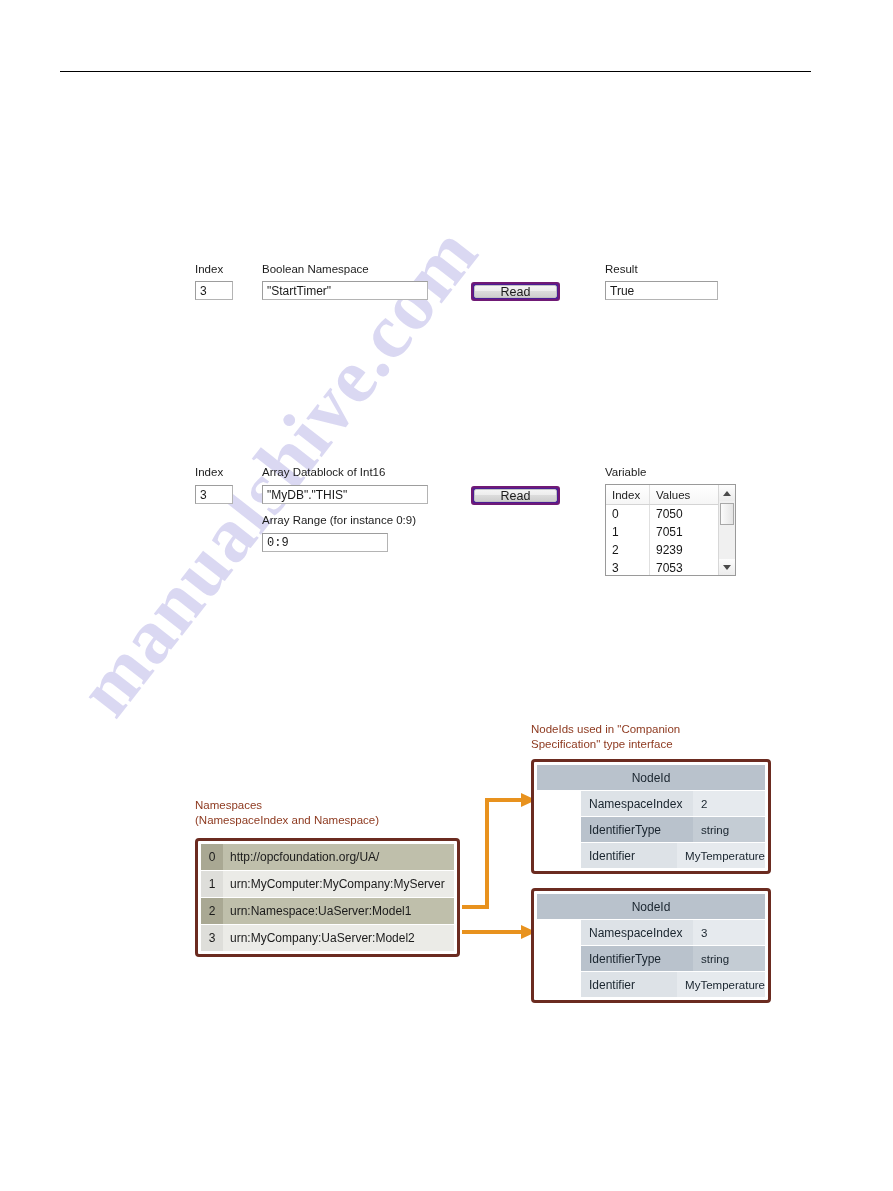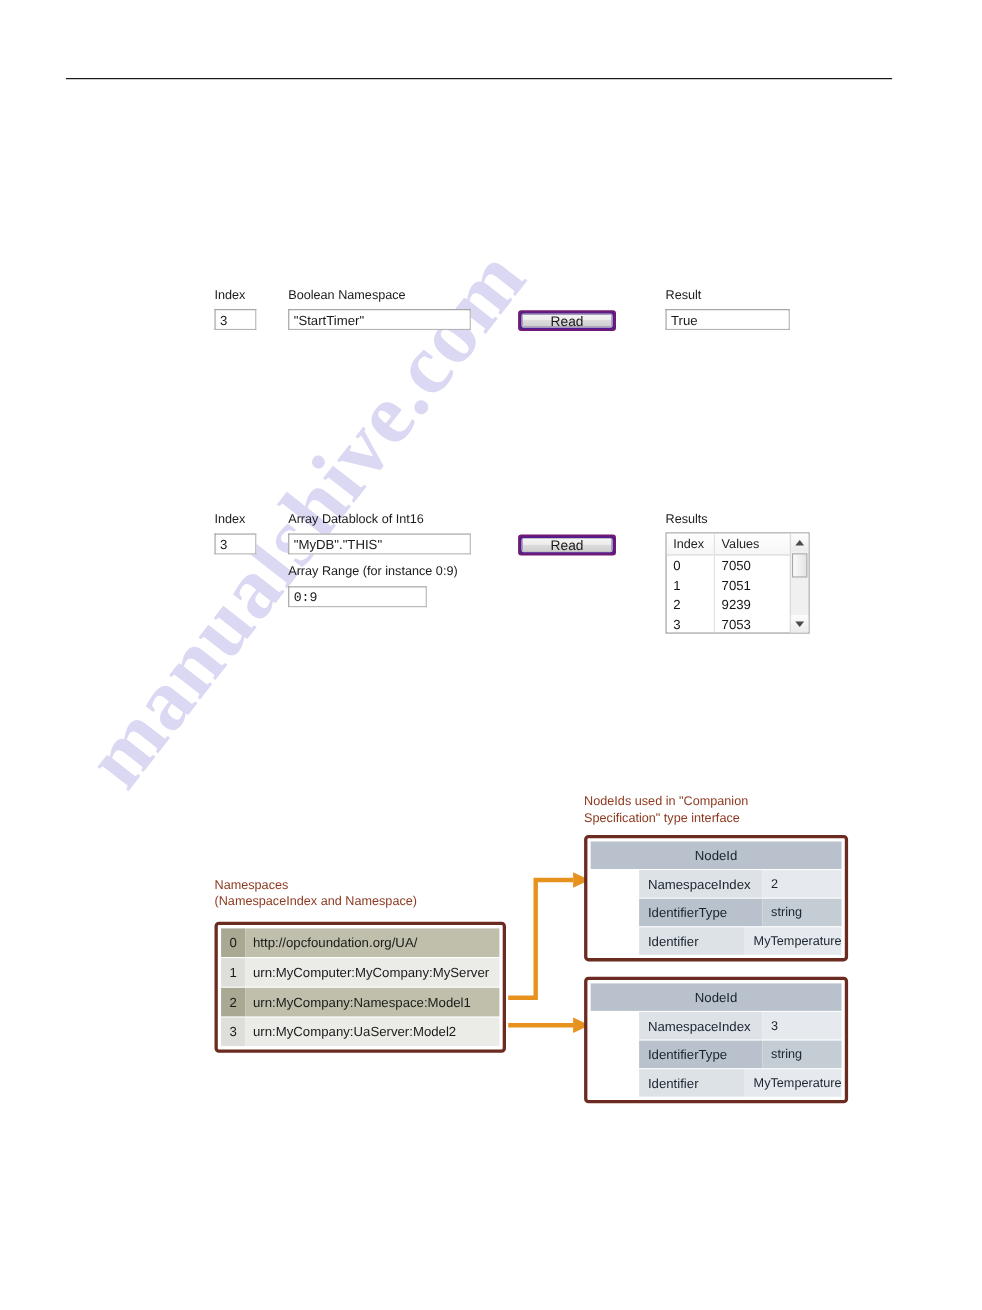--- a/index.html
+++ b/index.html
@@ -239,21 +239,21 @@
 <div class="field-label" style="left:262px; top:466px;">Array Datablock of Int16</div>
 <div class="txt-input" style="left:262px; top:485px; width:166px; height:19px;">"MyDB"."THIS"</div>
 
 <div class="field-label" style="left:262px; top:514px;">Array Range (for instance 0:9)</div>
 <div class="txt-input" style="left:262px; top:533px; width:126px; height:19px;font-family:Liberation Mono, monospace;">0:9</div>
 
 <div class="read-button" style="left:471px; top:486px; width:89px; height:19px;">
   <div class="btn-inner">Read</div>
 </div>
 
-<div class="field-label" style="left:605px; top:466px;">Results</div>
+<div class="field-label" style="left:605px; top:466px;">Variable</div>
 
 <div class="listview" style="left:605px; top:484px; width:131px; height:92px;">
   <div class="lv-body">
     <div class="lv-head">
       <div class="lv-cell c-index">Index</div>
       <div class="lv-cell c-value">Values</div>
     </div>
     <div class="lv-row">
       <div class="lv-cell c-index">0</div>
       <div class="lv-cell c-value">7050</div>
@@ -302,21 +302,21 @@
     <div class="ns-row dark">
       <div class="ns-idx">0</div>
       <div class="ns-val">http://opcfoundation.org/UA/</div>
     </div>
     <div class="ns-row light">
       <div class="ns-idx">1</div>
       <div class="ns-val">urn:MyComputer:MyCompany:MyServer</div>
     </div>
     <div class="ns-row dark">
       <div class="ns-idx">2</div>
-      <div class="ns-val">urn:MyCompany:Namespace:Model1</div>
+      <div class="ns-val">urn:Namespace:UaServer:Model1</div>
     </div>
     <div class="ns-row light">
       <div class="ns-idx">3</div>
       <div class="ns-val">urn:MyCompany:UaServer:Model2</div>
     </div>
   </div>
 
   <div class="dg-caption" style="left:531px; top:722px;">
     <div>NodeIds used in "Companion</div>
     <div>Specification" type interface</div>

